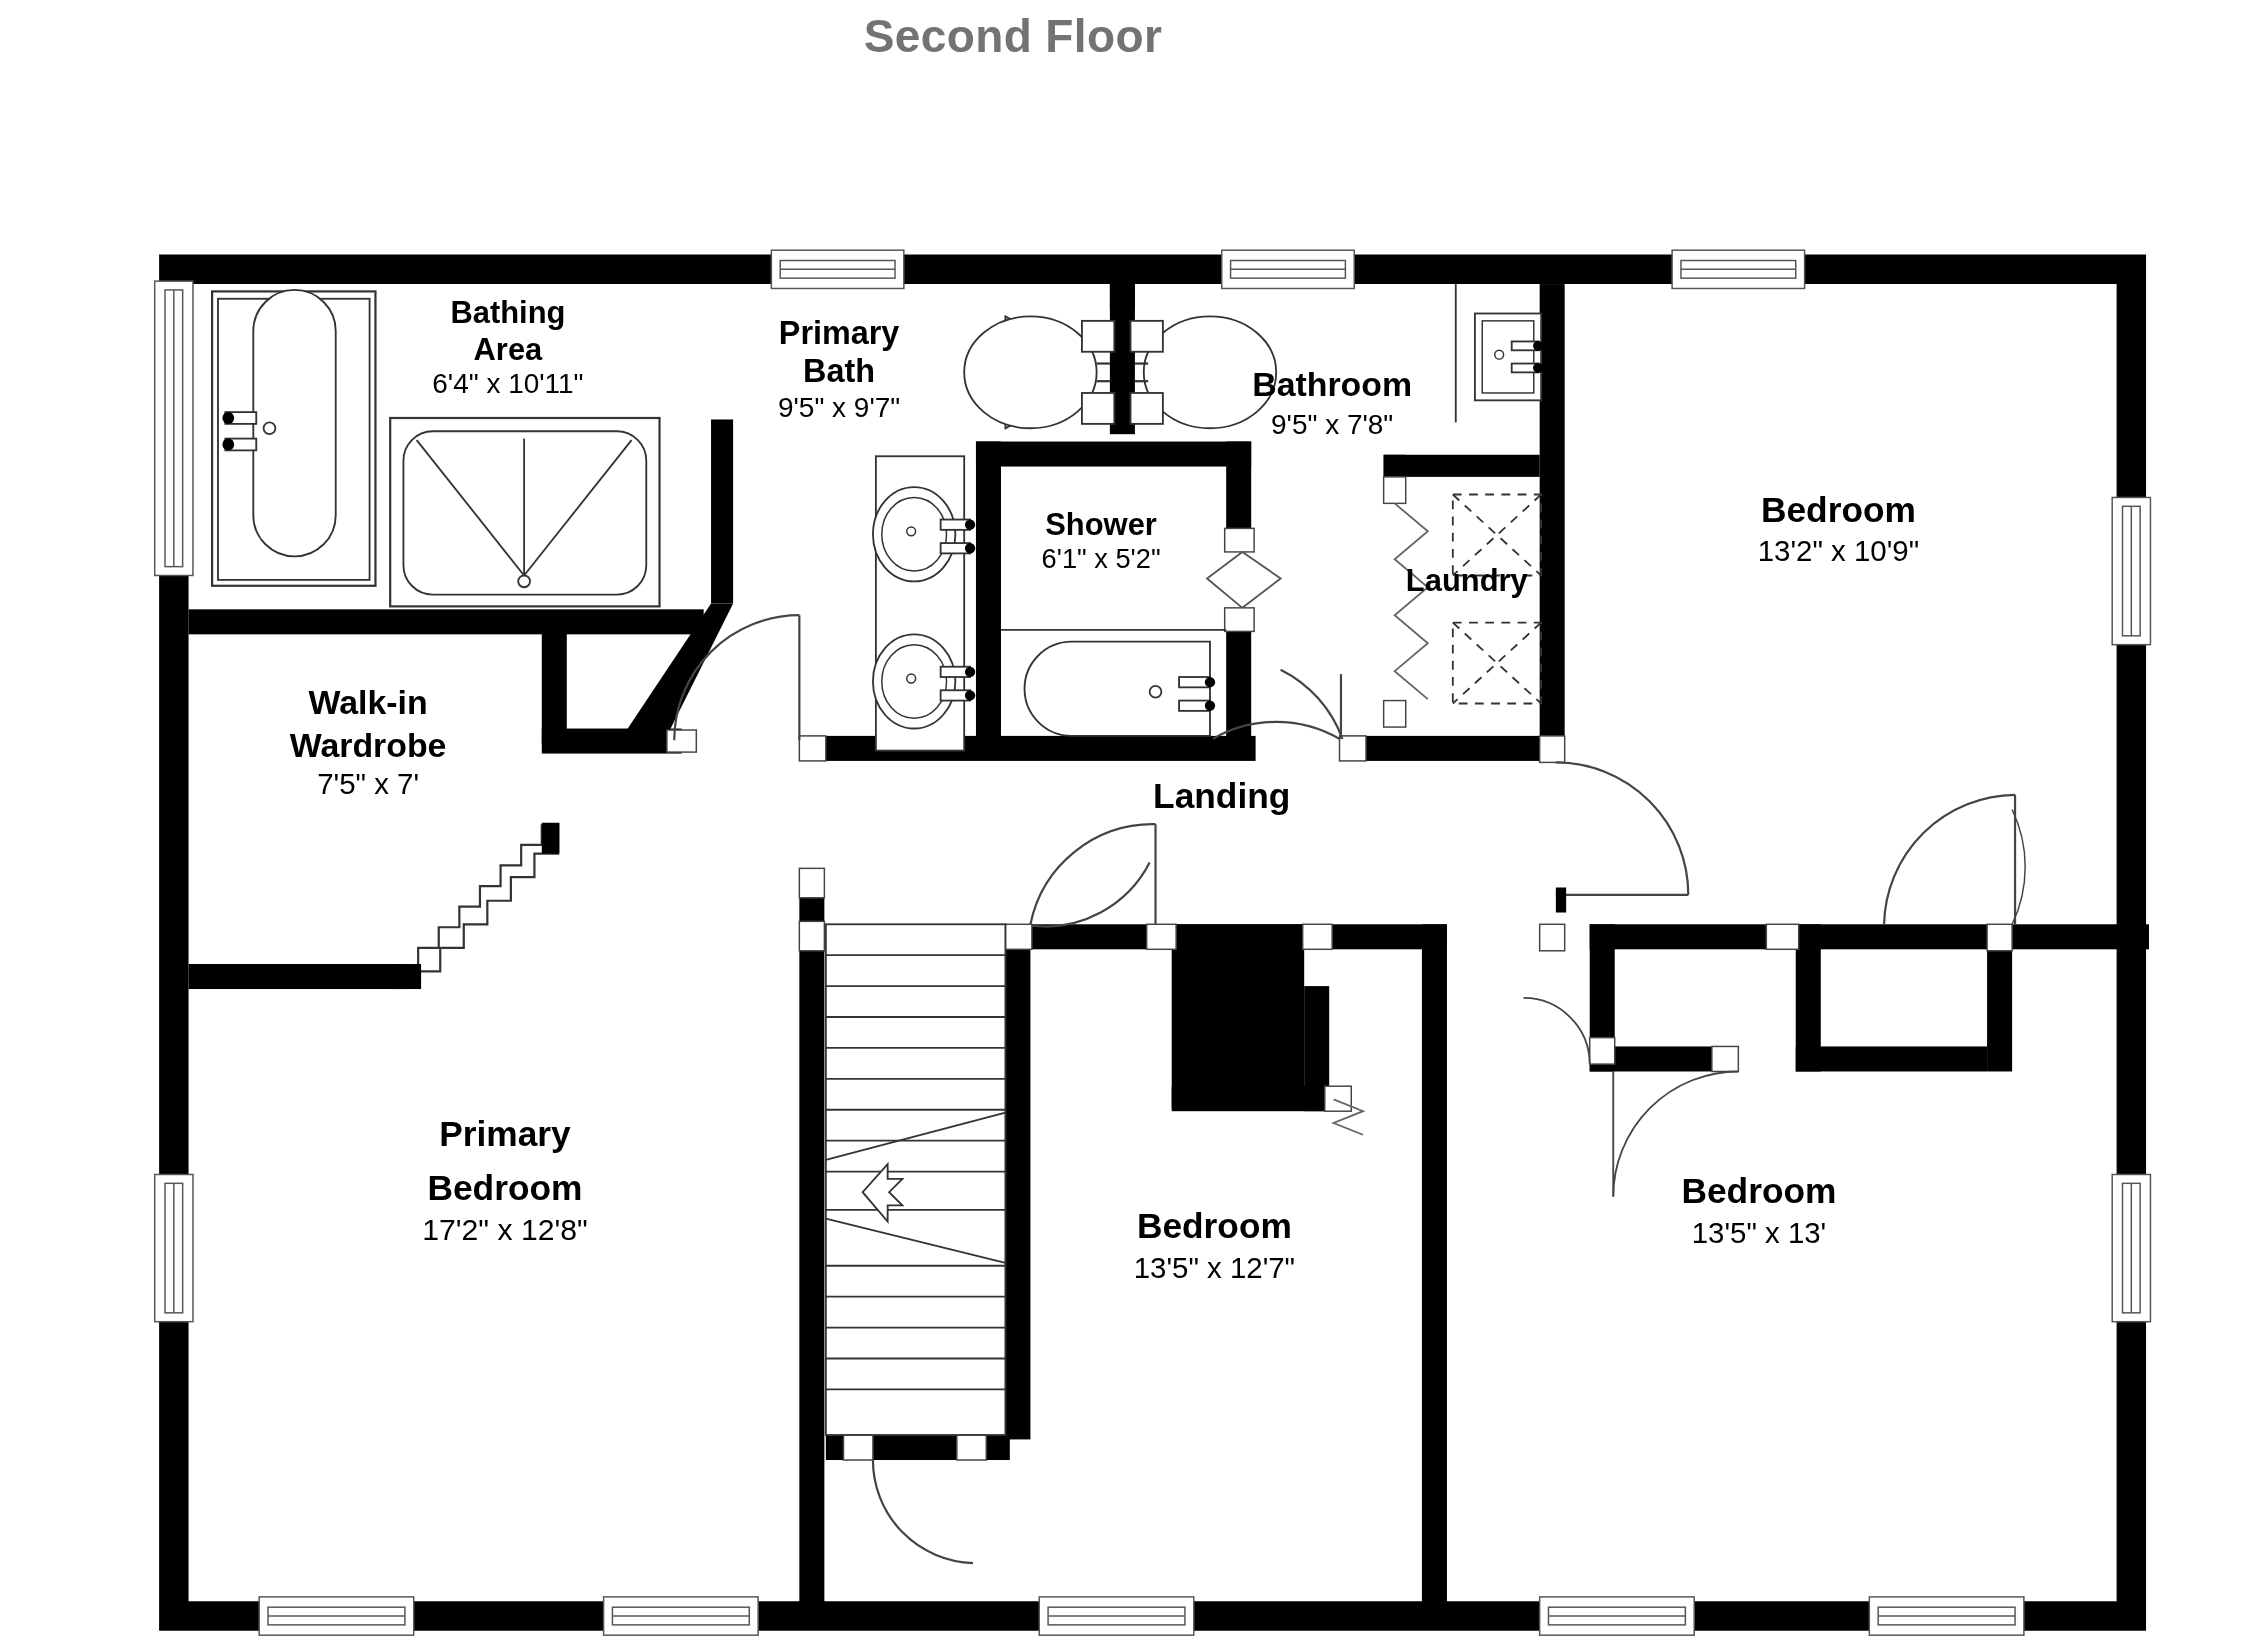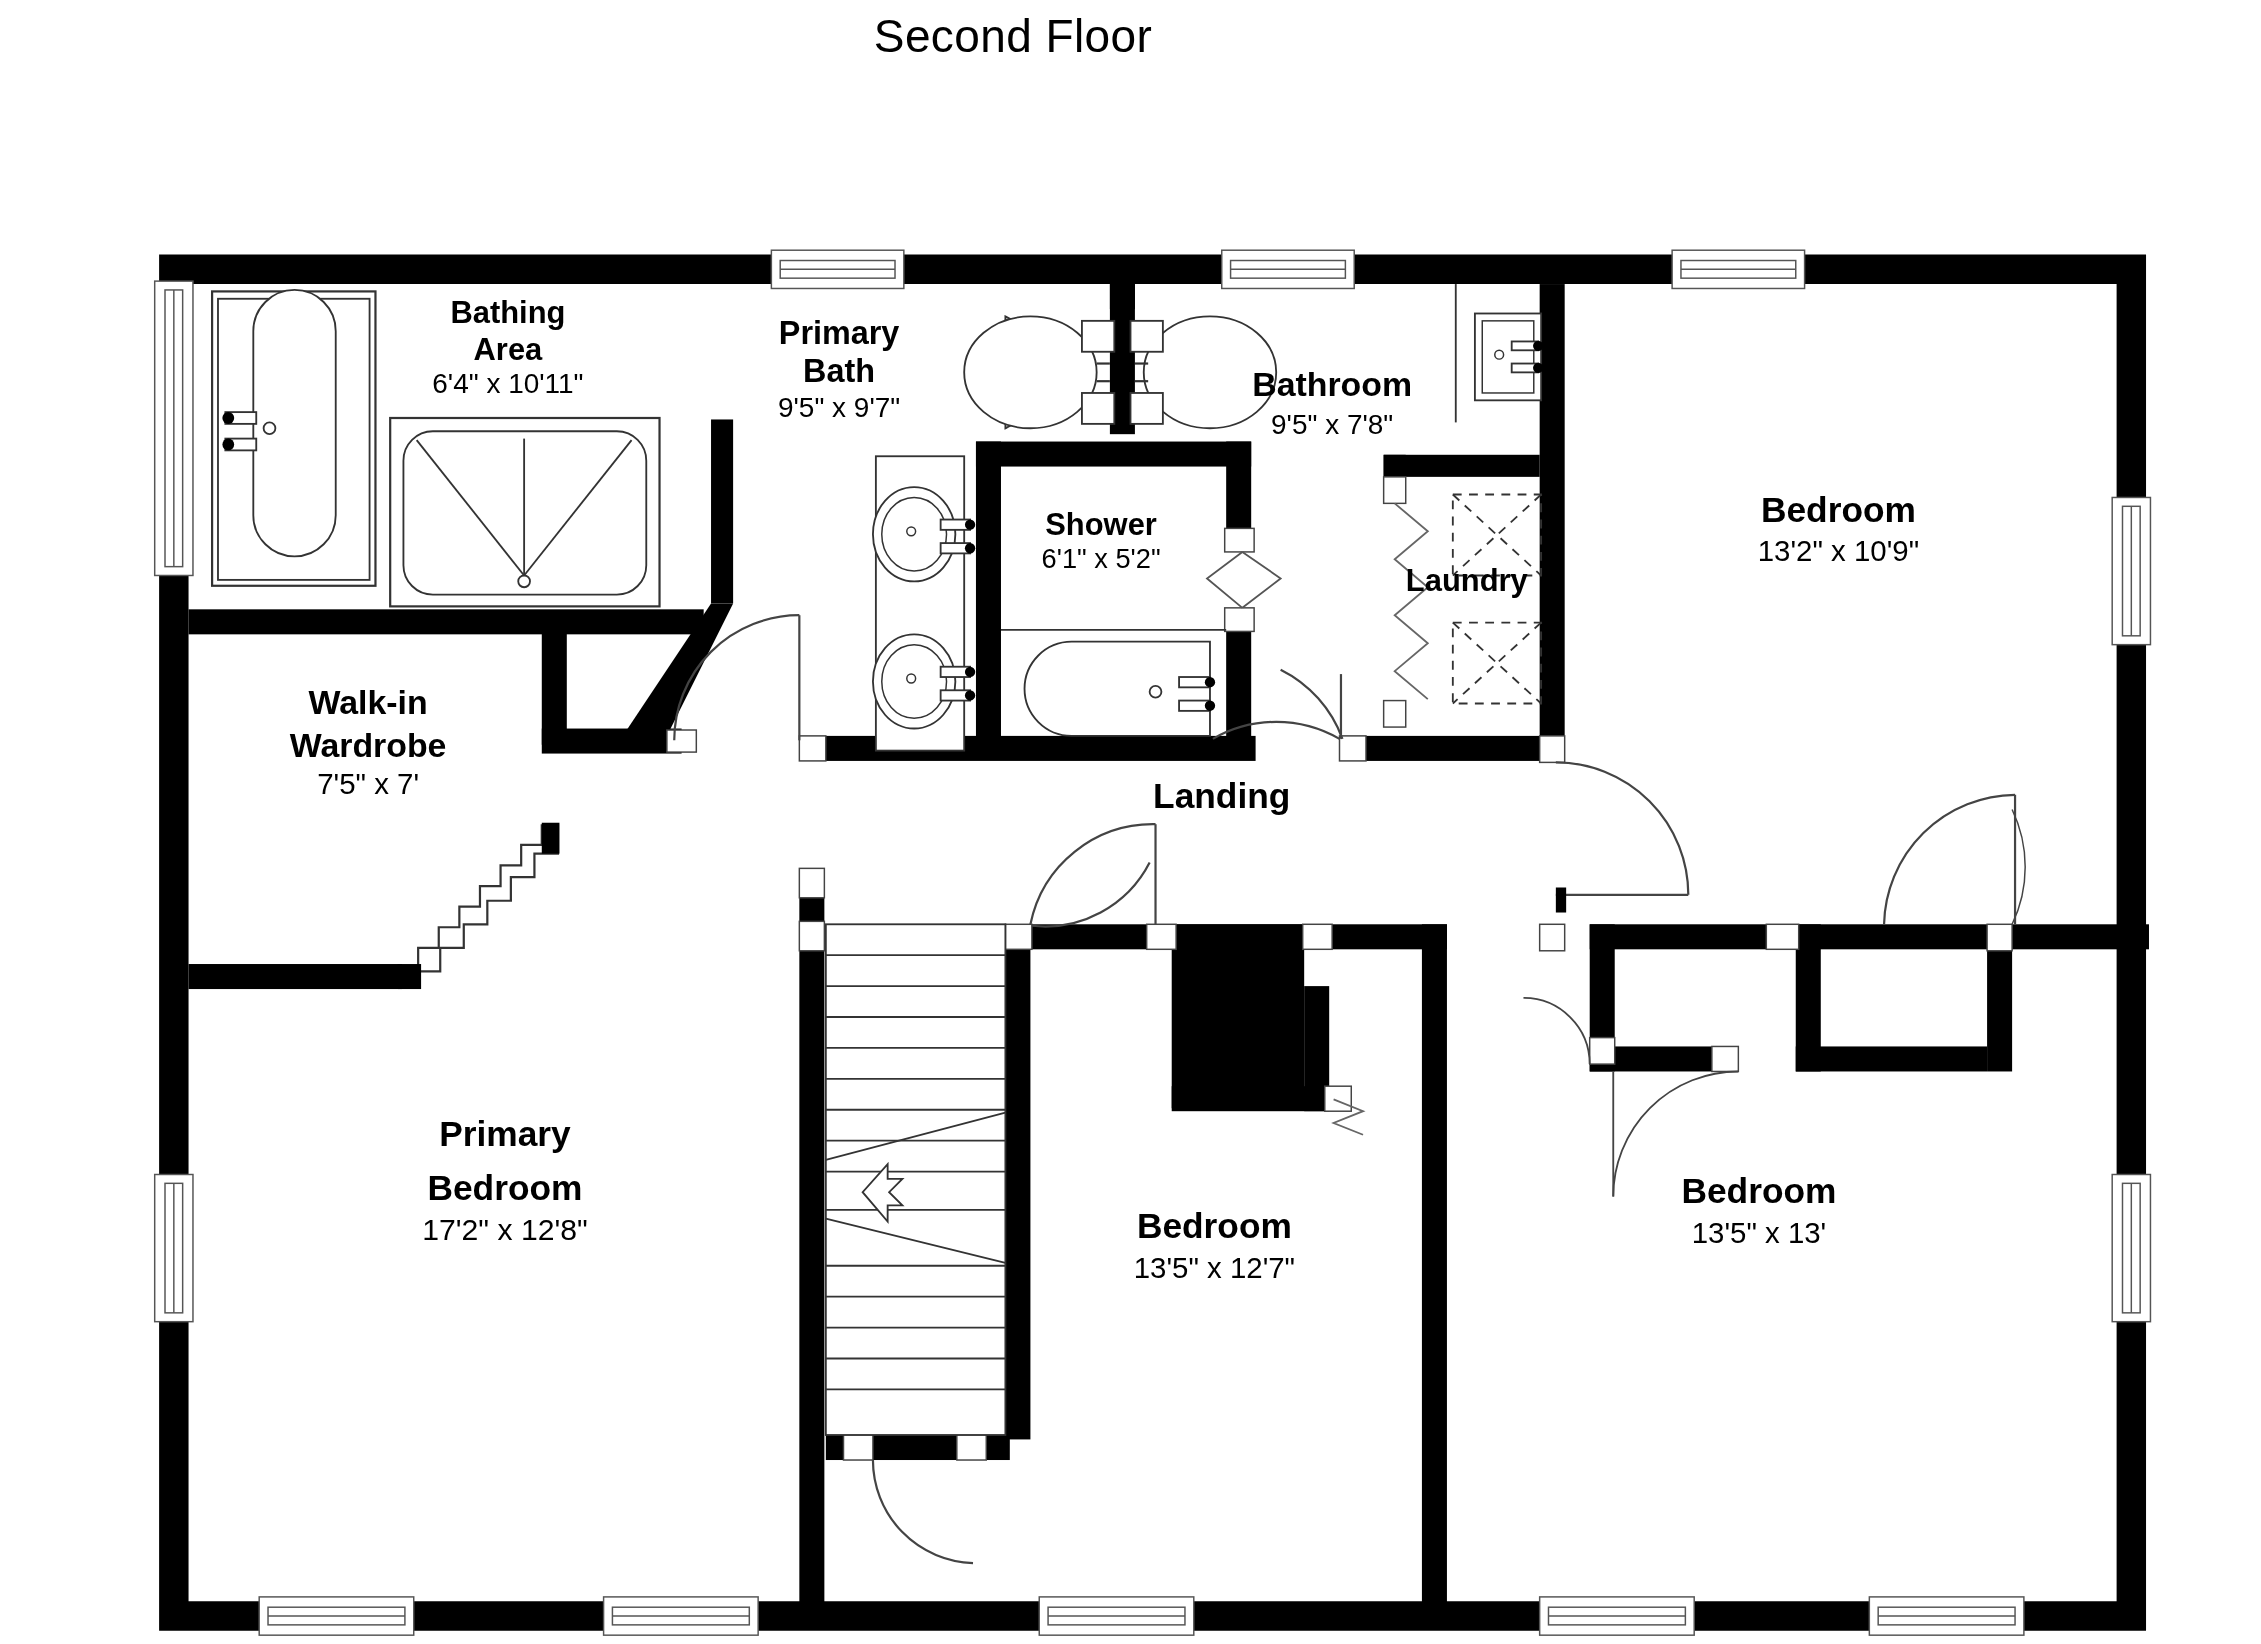--- a/index.html
+++ b/index.html
@@ -14,22 +14,22 @@
     overflow: hidden;
     position: relative;
   }
   #plan-title {
     position: absolute;
     top: 0;
     left: 0;
     width: 2026px;
     text-align: center;
     font-size: 46px;
-    font-weight: normal;
-    color: #000000;
+    font-weight: bold;
+    color: #737373;
     letter-spacing: 0.4px;
     padding-top: 8.8px;
     box-sizing: border-box;
   }
   #floorplan-canvas {
     position: absolute;
     top: 0;
     left: 0;
   }
   .rmname {

